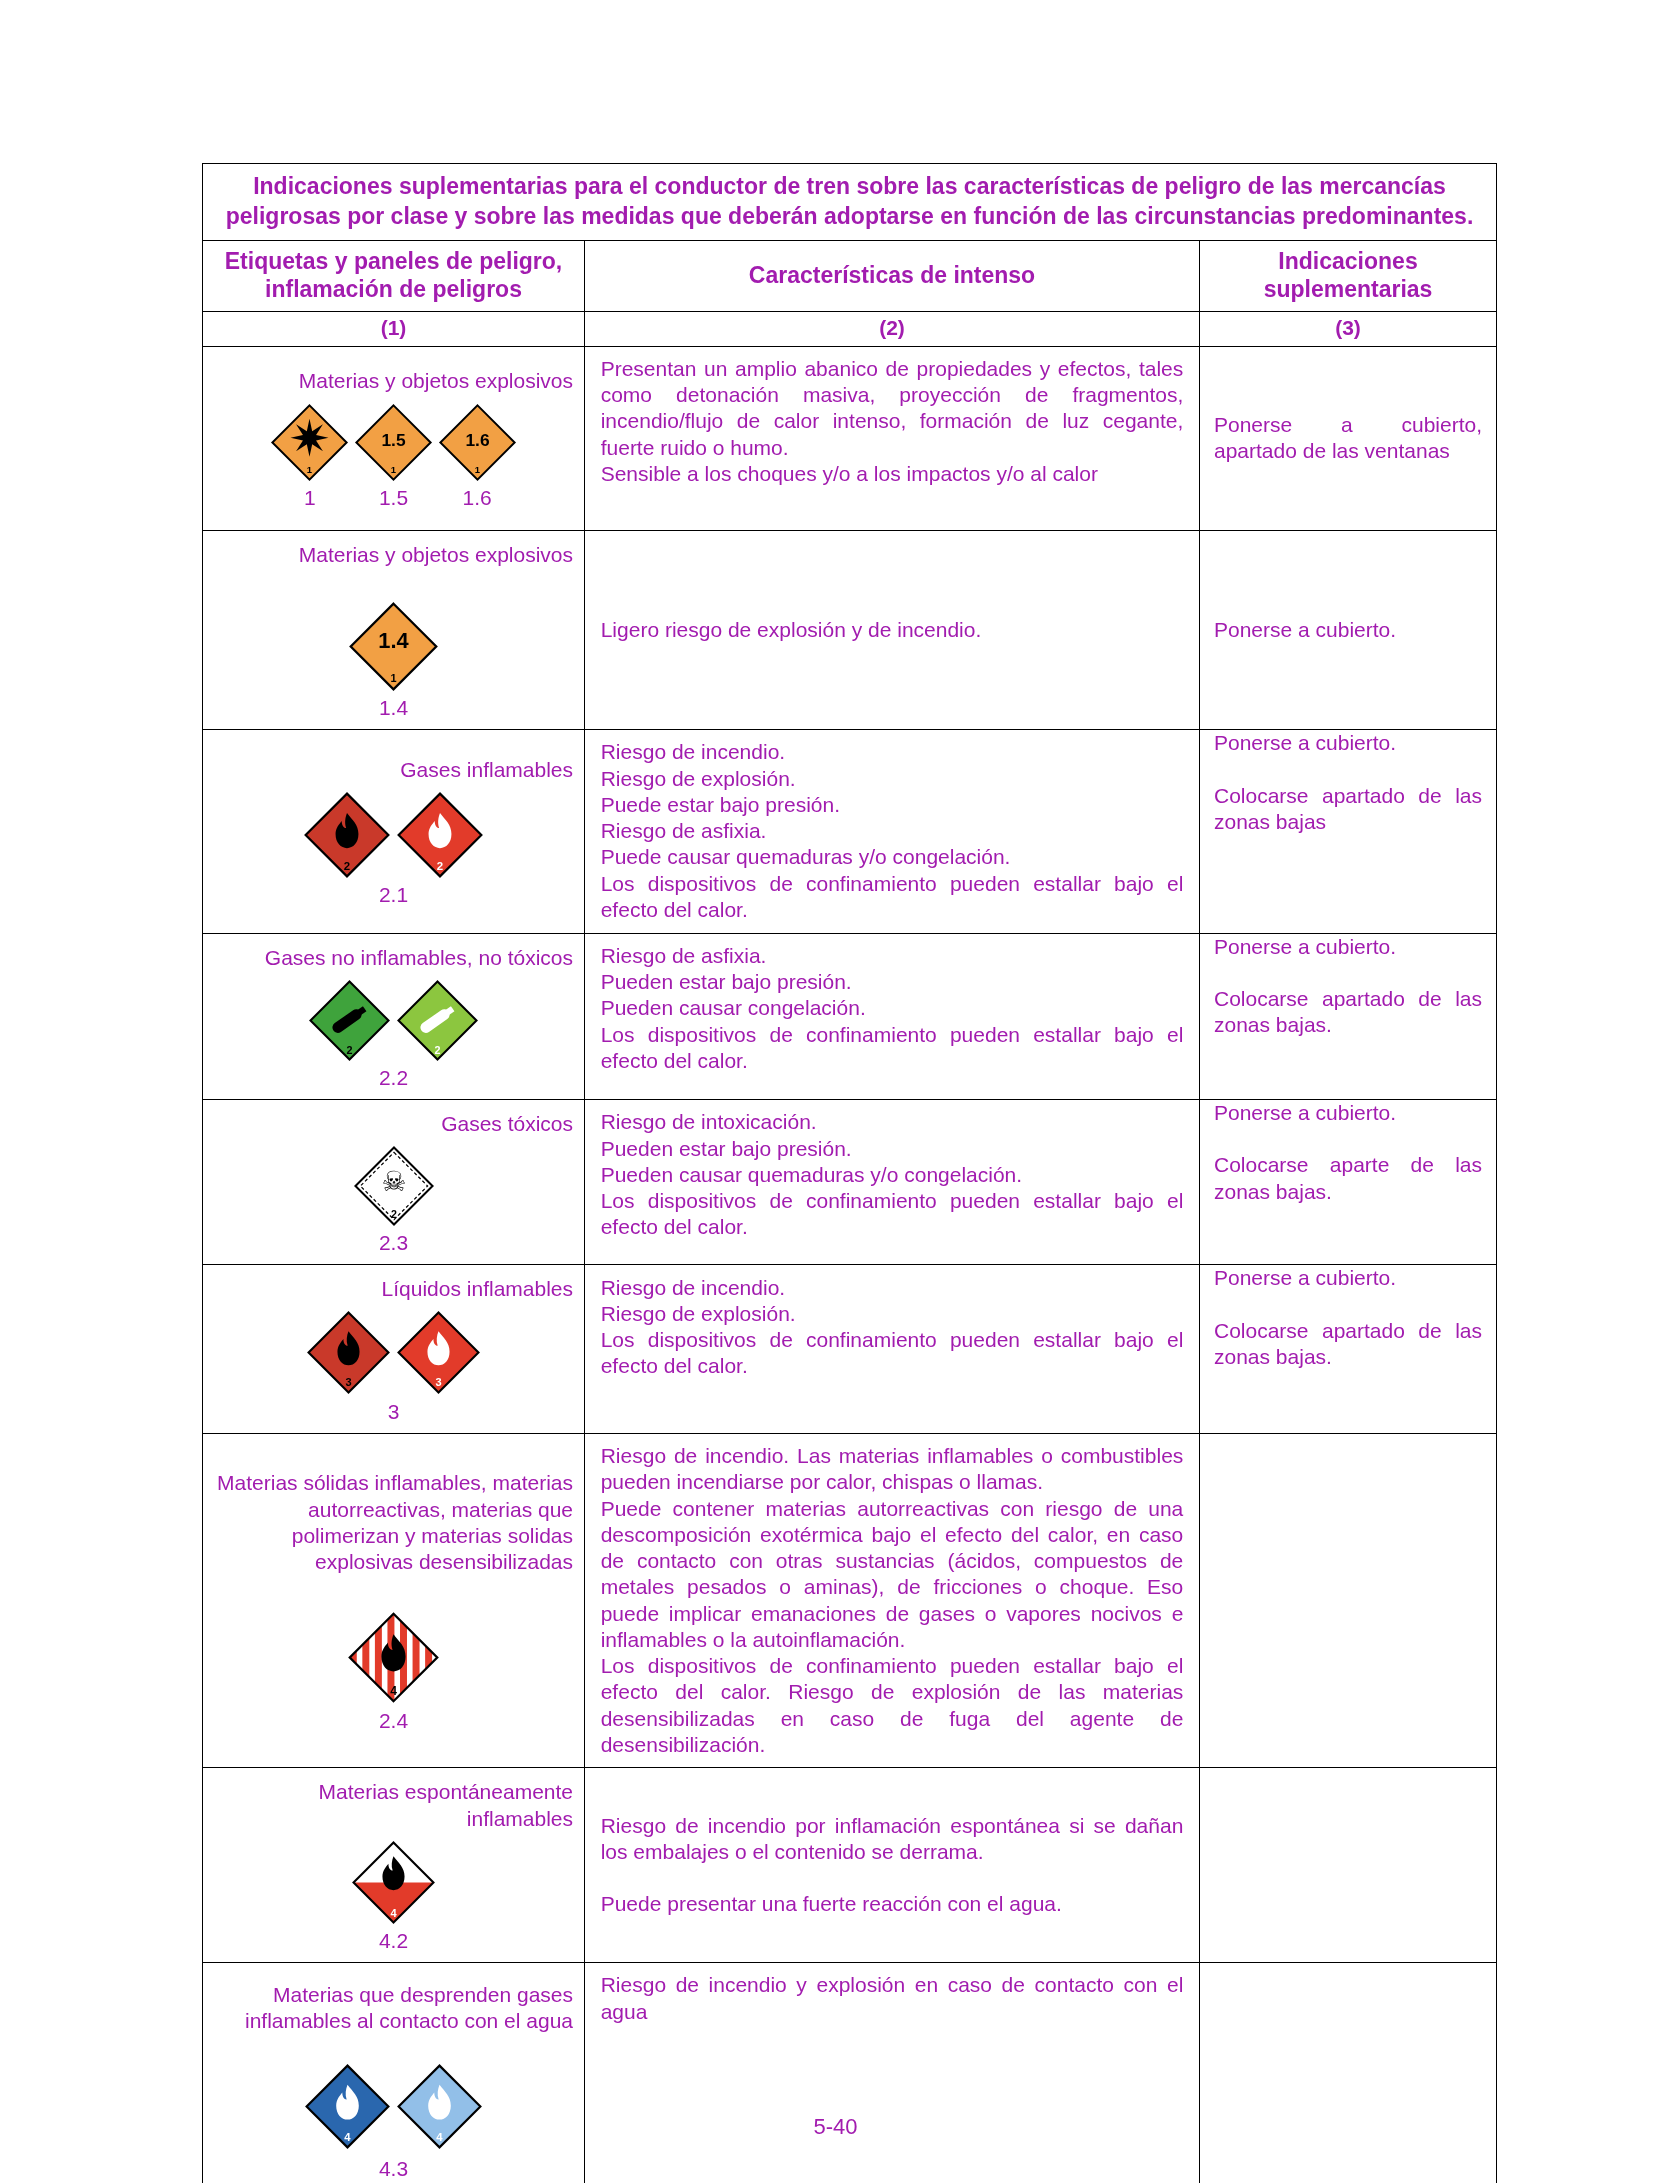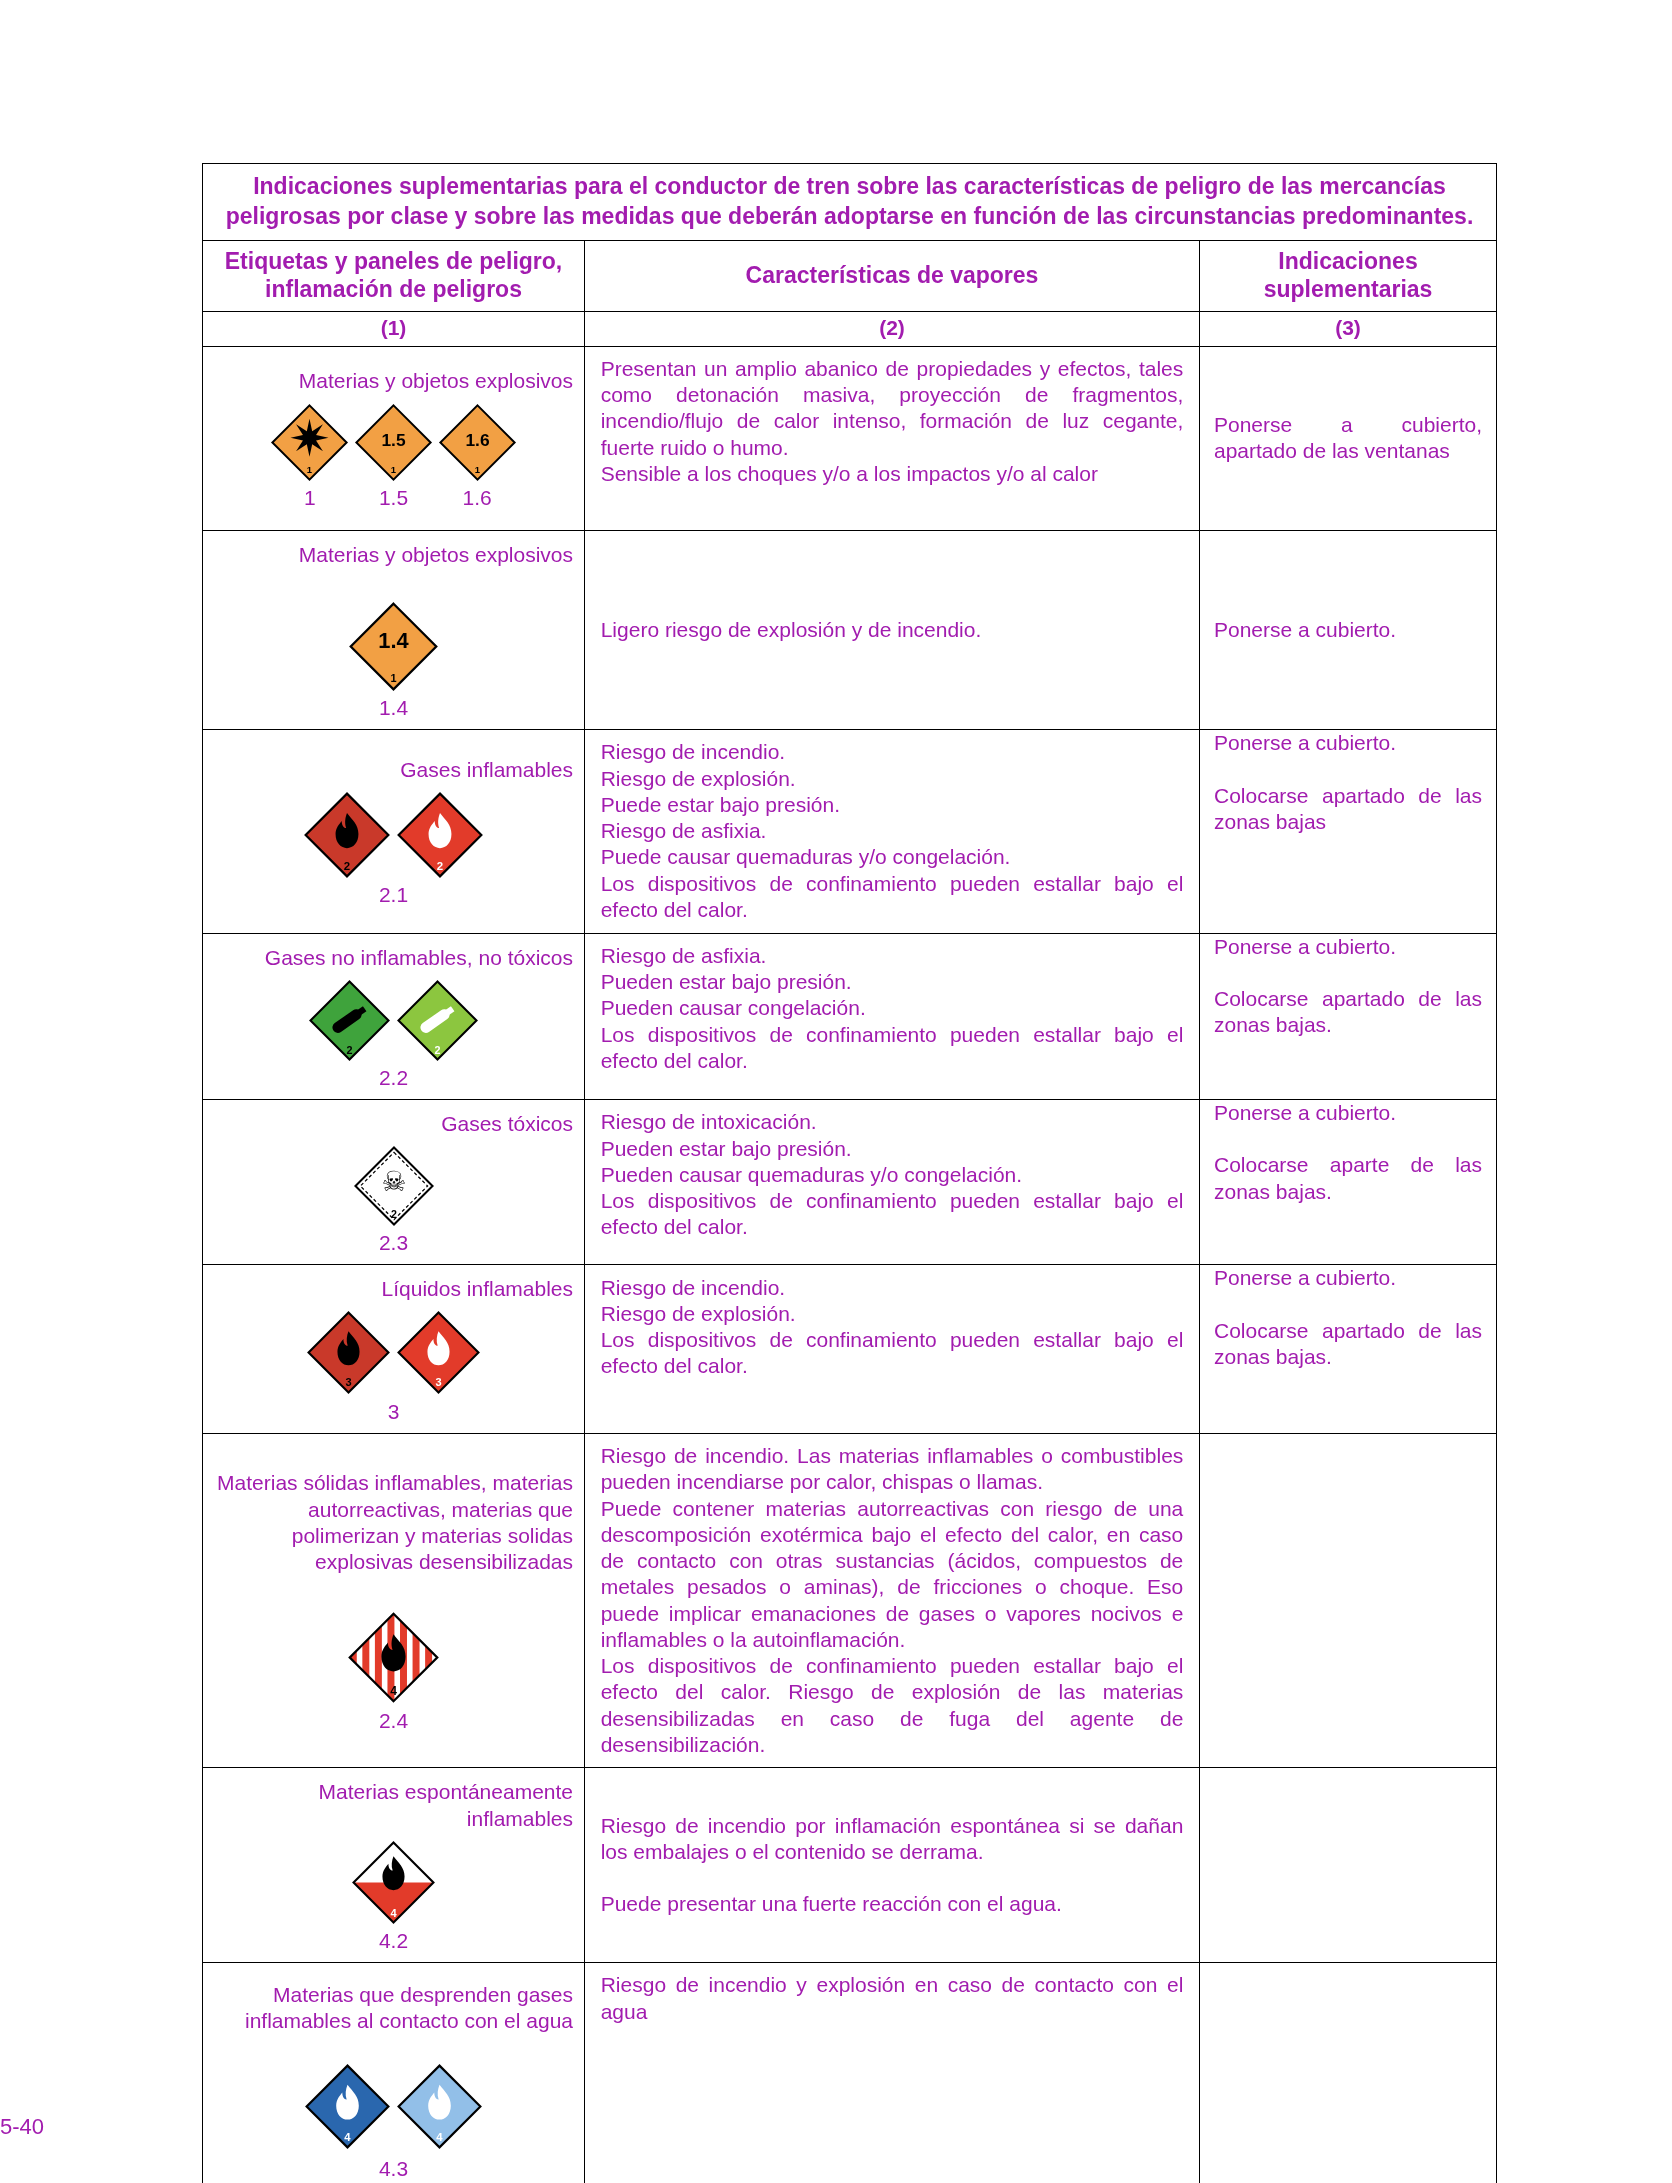--- a/index.html
+++ b/index.html
@@ -18,21 +18,21 @@
   .desig{margin:3.1px 3.1px 7.9px 3.1px;text-align:right;}
   .dia-row{display:flex;justify-content:center;align-items:center;gap:4.7px;}
   .caption{margin-top:3.1px;}
   .caption-row{display:flex;justify-content:center;gap:4.7px;margin-top:3.1px;}
   .caption-row span{display:inline-block;width:79px;text-align:center;}
   .dia{display:block;}
   .gap-lg{margin-top:33px;}
   .gap-md{margin-top:28px;}
   .gap-xl{margin-top:36px;}
   .gap-sm{margin-top:6.3px;}
-  .footer{position:absolute;left:0;right:1px;top:2114px;font-size:22px;}
+  .footer{position:absolute;left:0;right:1px;top:2114px;text-align:center;font-size:22px;}
   svg text{font-family:"Liberation Sans",sans-serif;}
 </style>
 </head>
 <body>
 
 <div class="page">
 
 <table class="doc-table">
 <colgroup>
         <col style="width:382px">
@@ -40,21 +40,21 @@
         <col style="width:297px">
       </colgroup>
 
 <tbody>
         <tr>
   <td class="title-cell" colspan="3">Indicaciones suplementarias para el conductor de tren sobre las características de peligro de las mercancías peligrosas por clase y sobre las medidas que deberán adoptarse en función de las circunstancias predominantes.</td>
 </tr>
 
 <tr style="height:71px">
   <td class="hdr-cell">Etiquetas y paneles de peligro, inflamación de peligros</td>
-  <td class="hdr-cell">Características de vapores</td>
+  <td class="hdr-cell">Características de intenso</td>
   <td class="hdr-cell">Indicaciones suplementarias</td>
 </tr>
 
 <tr style="height:35px">
   <td class="num-cell">(1)</td>
   <td class="num-cell">(2)</td>
   <td class="num-cell">(3)</td>
 </tr>
 
 <tr style="height:184px">

